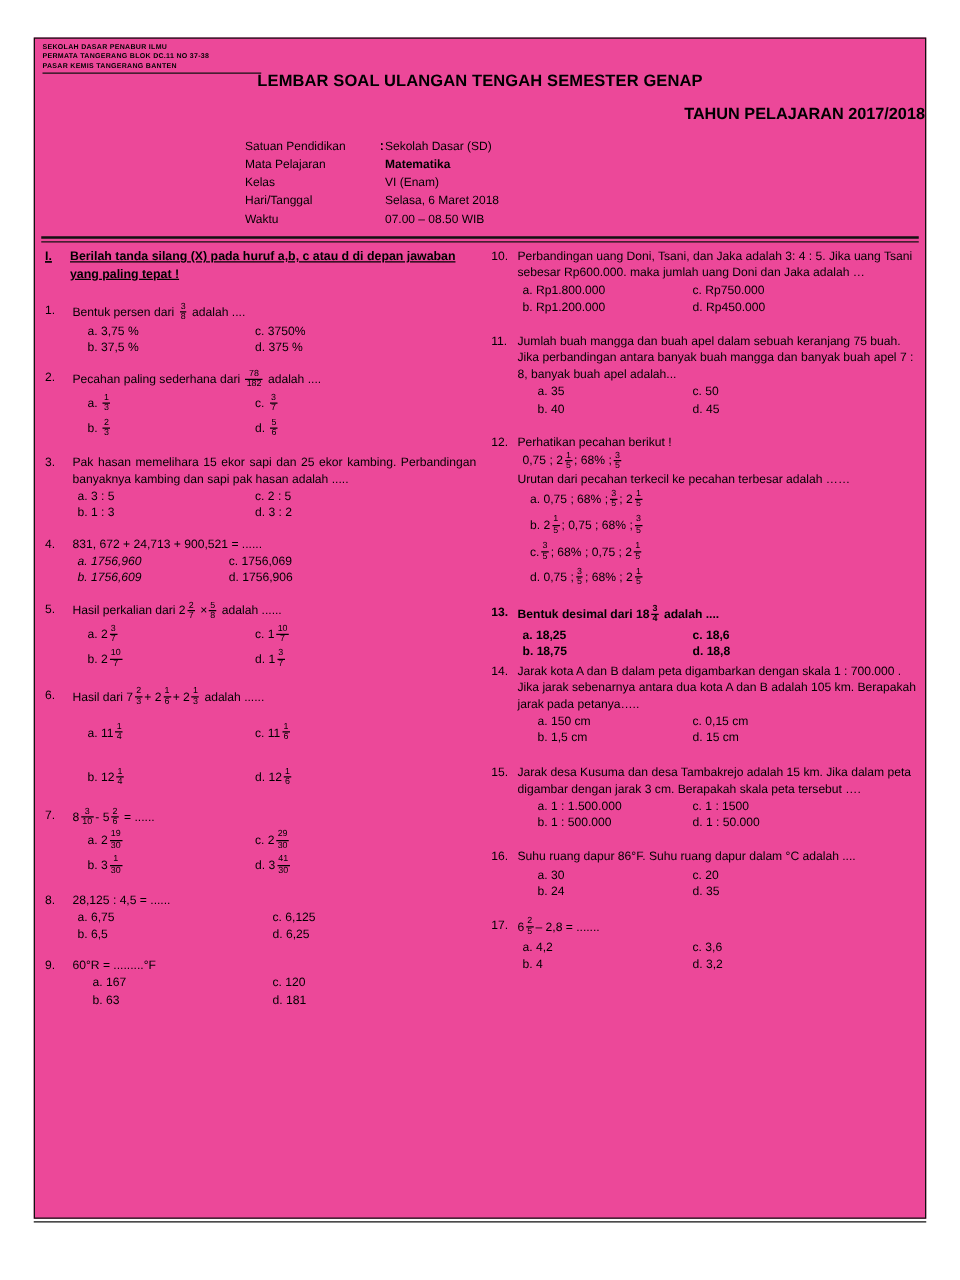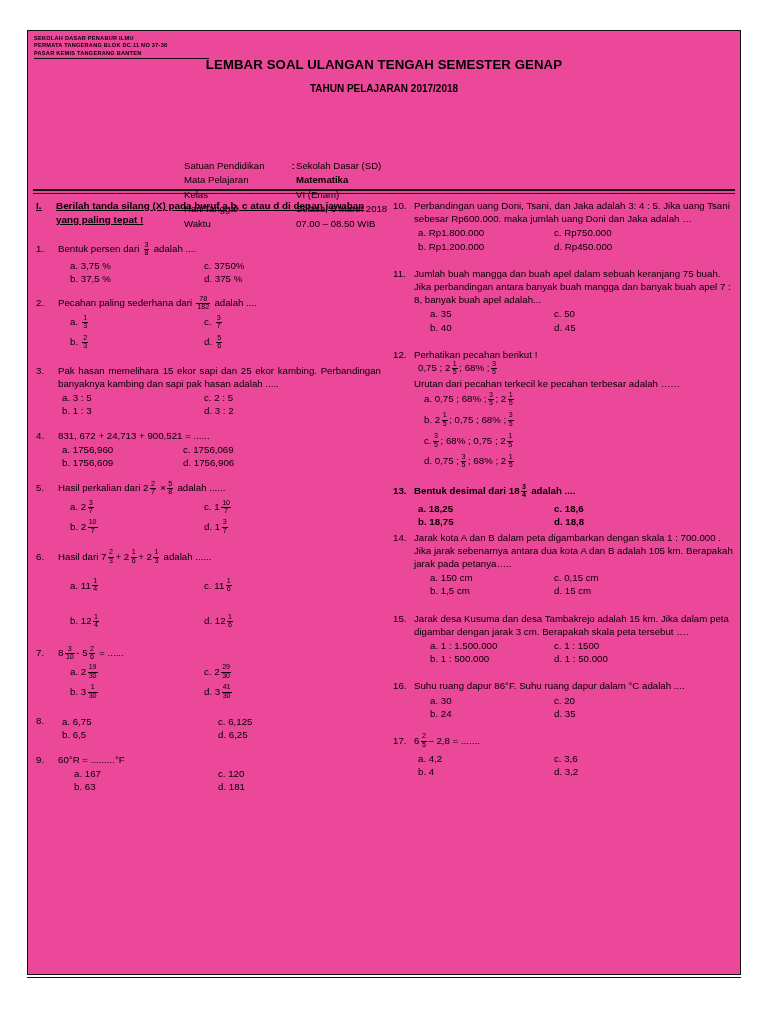--- a/index.html
+++ b/index.html
@@ -37,27 +37,27 @@
   .schoolblock div{white-space:nowrap;}
 
   .title1{
     position:absolute; left:0; right:0; top:26px;
     text-align:center;
     font-size:13.2px; font-weight:bold;
     letter-spacing:.1px;
   }
   .title2{
     position:absolute; left:0; right:0; top:52px;
-    text-align:center;
-    font-size:10px; font-weight:bold;
+    text-align:right;
+    font-size:13px; font-weight:bold;
   }
 
   .infotable{
-    position:absolute; left:156px; top:80px;
-    font-size:9.6px; line-height:14.4px;margin-top:48px;
+    position:absolute; left:168px; top:80px;
+    font-size:9.6px; line-height:14.4px;
   }
   .infotable table{border-collapse:collapse;}
   .infotable td{padding:0; vertical-align:top; white-space:nowrap;}
   .infotable td.lbl{width:108px;}
   .infotable td.col{width:18px;}
   .infotable td.val{padding-left:4px;}
   .bold{font-weight:bold;}
 
   .rule{
     position:absolute; left:5px; right:5px; top:158px;
@@ -269,21 +269,21 @@
             </div>
           </div>
         </div>
       </div>
 
       <div class="q" style="margin-bottom:12px;">
         <span class="qnum">4.</span>
         <div class="qbody">
           <div class="qtext">831, 672 + 24,713 + 900,521 = ......</div>
           <div class="opts">
-            <div class="ocol oA" style="padding-left:4px;width:125px;">
+            <div class="ocol oA" style="padding-left:4px;width:125px;font-style:italic;">
               <div class="opt">a. 1756,960</div>
               <div class="opt">b. 1756,609</div>
             </div>
             <div class="ocol oB">
               <div class="opt">c. 1756,069</div>
               <div class="opt">d. 1756,906</div>
             </div>
           </div>
         </div>
       </div>
@@ -402,20 +402,21 @@
                     <span class="d">30</span>
                   </span></div>
             </div>
           </div>
         </div>
       </div>
 
       <div class="q" style="margin-bottom:12px;">
         <span class="qnum">8.</span>
         <div class="qbody">
+          <div class="qtext">28,125 : 4,5 = ......</div>
           <div class="opts">
             <div class="ocol oA" style="padding-left:4px;width:160px;">
               <div class="opt">a. 6,75</div>
               <div class="opt">b. 6,5</div>
             </div>
             <div class="ocol oB">
               <div class="opt">c. 6,125</div>
               <div class="opt">d. 6,25</div>
             </div>
           </div>

